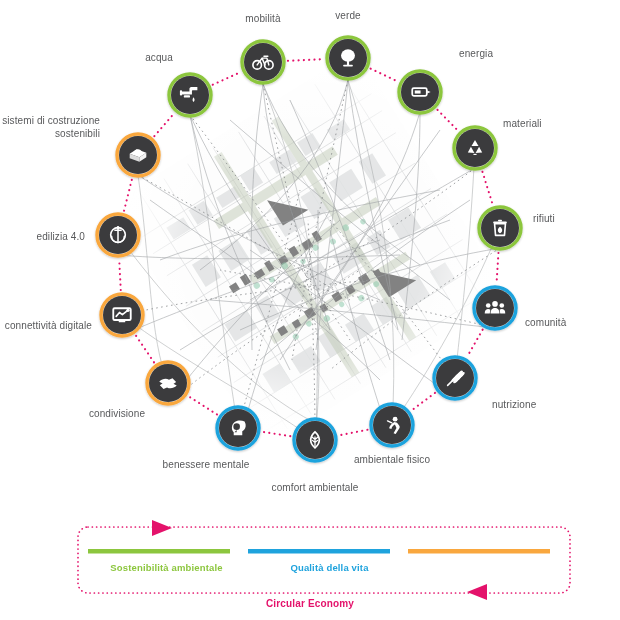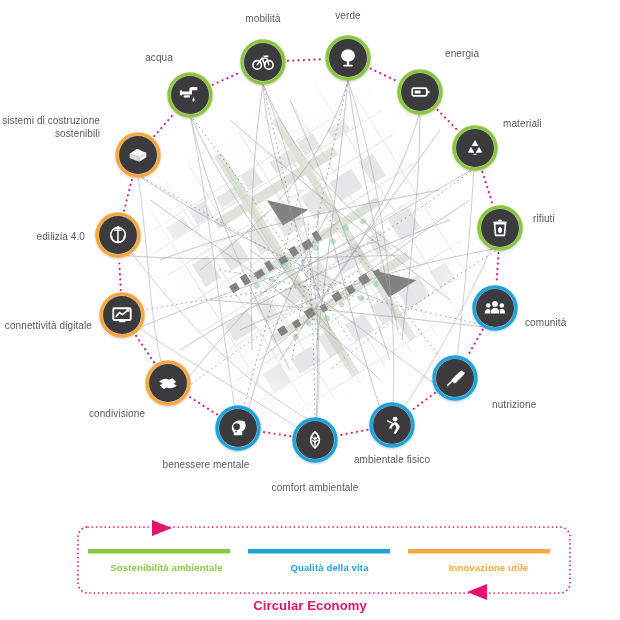--- a/index.html
+++ b/index.html
@@ -22,21 +22,21 @@
 
   .legendText{
     position:absolute;
     font-size:9.5px;
     font-weight:bold;
     text-align:center;
     letter-spacing:.15px;
   }
   .ceText{
     position:absolute;
-    font-size:13px;
+    font-size:10px;
     font-weight:bold;
     color:#e4126b;
     text-align:center;
     letter-spacing:.15px;
   }
 </style>
 </head>
 <body>
 
 <div id="stage">
@@ -394,33 +394,32 @@
     <g id="legendBars">
         <rect x="88" y="549" width="142" height="4.5" fill="#8cc63e"></rect>
         <rect x="248" y="549" width="142" height="4.5" fill="#1fa3dd"></rect>
         <rect x="408" y="549" width="142" height="4.5" fill="#f9a73e"></rect>
       </g>
   </svg>
 
   <div id="labelLayer">
       <div class="nodeLabel lbl-c" style="width: 150px; top: 12px; left: 188px;">mobilità</div>
       <div class="nodeLabel lbl-c" style="width: 150px; top: 9px; left: 273px;">verde</div>
-      <div class="nodeLabel lbl-l" style="width: 150px; top: 47px; left: 445px;">energia</div>
+      <div class="nodeLabel lbl-l" style="width: 150px; top: 47px; left: 459px;">energia</div>
       <div class="nodeLabel lbl-l" style="width: 150px; top: 117px; left: 503px;">materiali</div>
       <div class="nodeLabel lbl-l" style="width: 150px; top: 212px; left: 533px;">rifiuti</div>
       <div class="nodeLabel lbl-l" style="width: 150px; top: 316px; left: 525px;">comunità</div>
       <div class="nodeLabel lbl-l" style="width: 150px; top: 398px; left: 492px;">nutrizione</div>
       <div class="nodeLabel lbl-c" style="width: 150px; top: 453px; left: 317px;">ambientale fisico</div>
       <div class="nodeLabel lbl-c" style="width: 150px; top: 481px; left: 240px;">comfort ambientale</div>
       <div class="nodeLabel lbl-c" style="width: 150px; top: 458px; left: 131px;">benessere mentale</div>
       <div class="nodeLabel lbl-c" style="width: 150px; top: 407px; left: 42px;">condivisione</div>
       <div class="nodeLabel lbl-r" style="width: 150px; top: 319px; left: -58px;">connettività digitale</div>
       <div class="nodeLabel lbl-r" style="width: 150px; top: 230px; left: -65px;">edilizia 4.0</div>
       <div class="nodeLabel lbl-r" style="width: 150px; top: 114px; left: -50px;">sistemi di costruzione
 sostenibili</div>
       <div class="nodeLabel lbl-c" style="width: 150px; top: 51px; left: 84px;">acqua</div>
     </div>
 
   <div class="legendText" style="left: 247px; top: 562px; width: 165px; color: rgb(31, 163, 221);">Qualità della vita</div>
   <div class="legendText" style="left: 84px; top: 562px; width: 165px; color: rgb(140, 198, 62);">Sostenibilità ambientale</div>
-  <div class="legendText" style="left: 406px; top: 562px; width: 165px; color: rgb(249, 167, 62);">Innovazione utile</div>
   <div class="ceText" style="left:230px;top:598px;width:160px;">Circular Economy</div>
 </div>
 
 </body></html>

